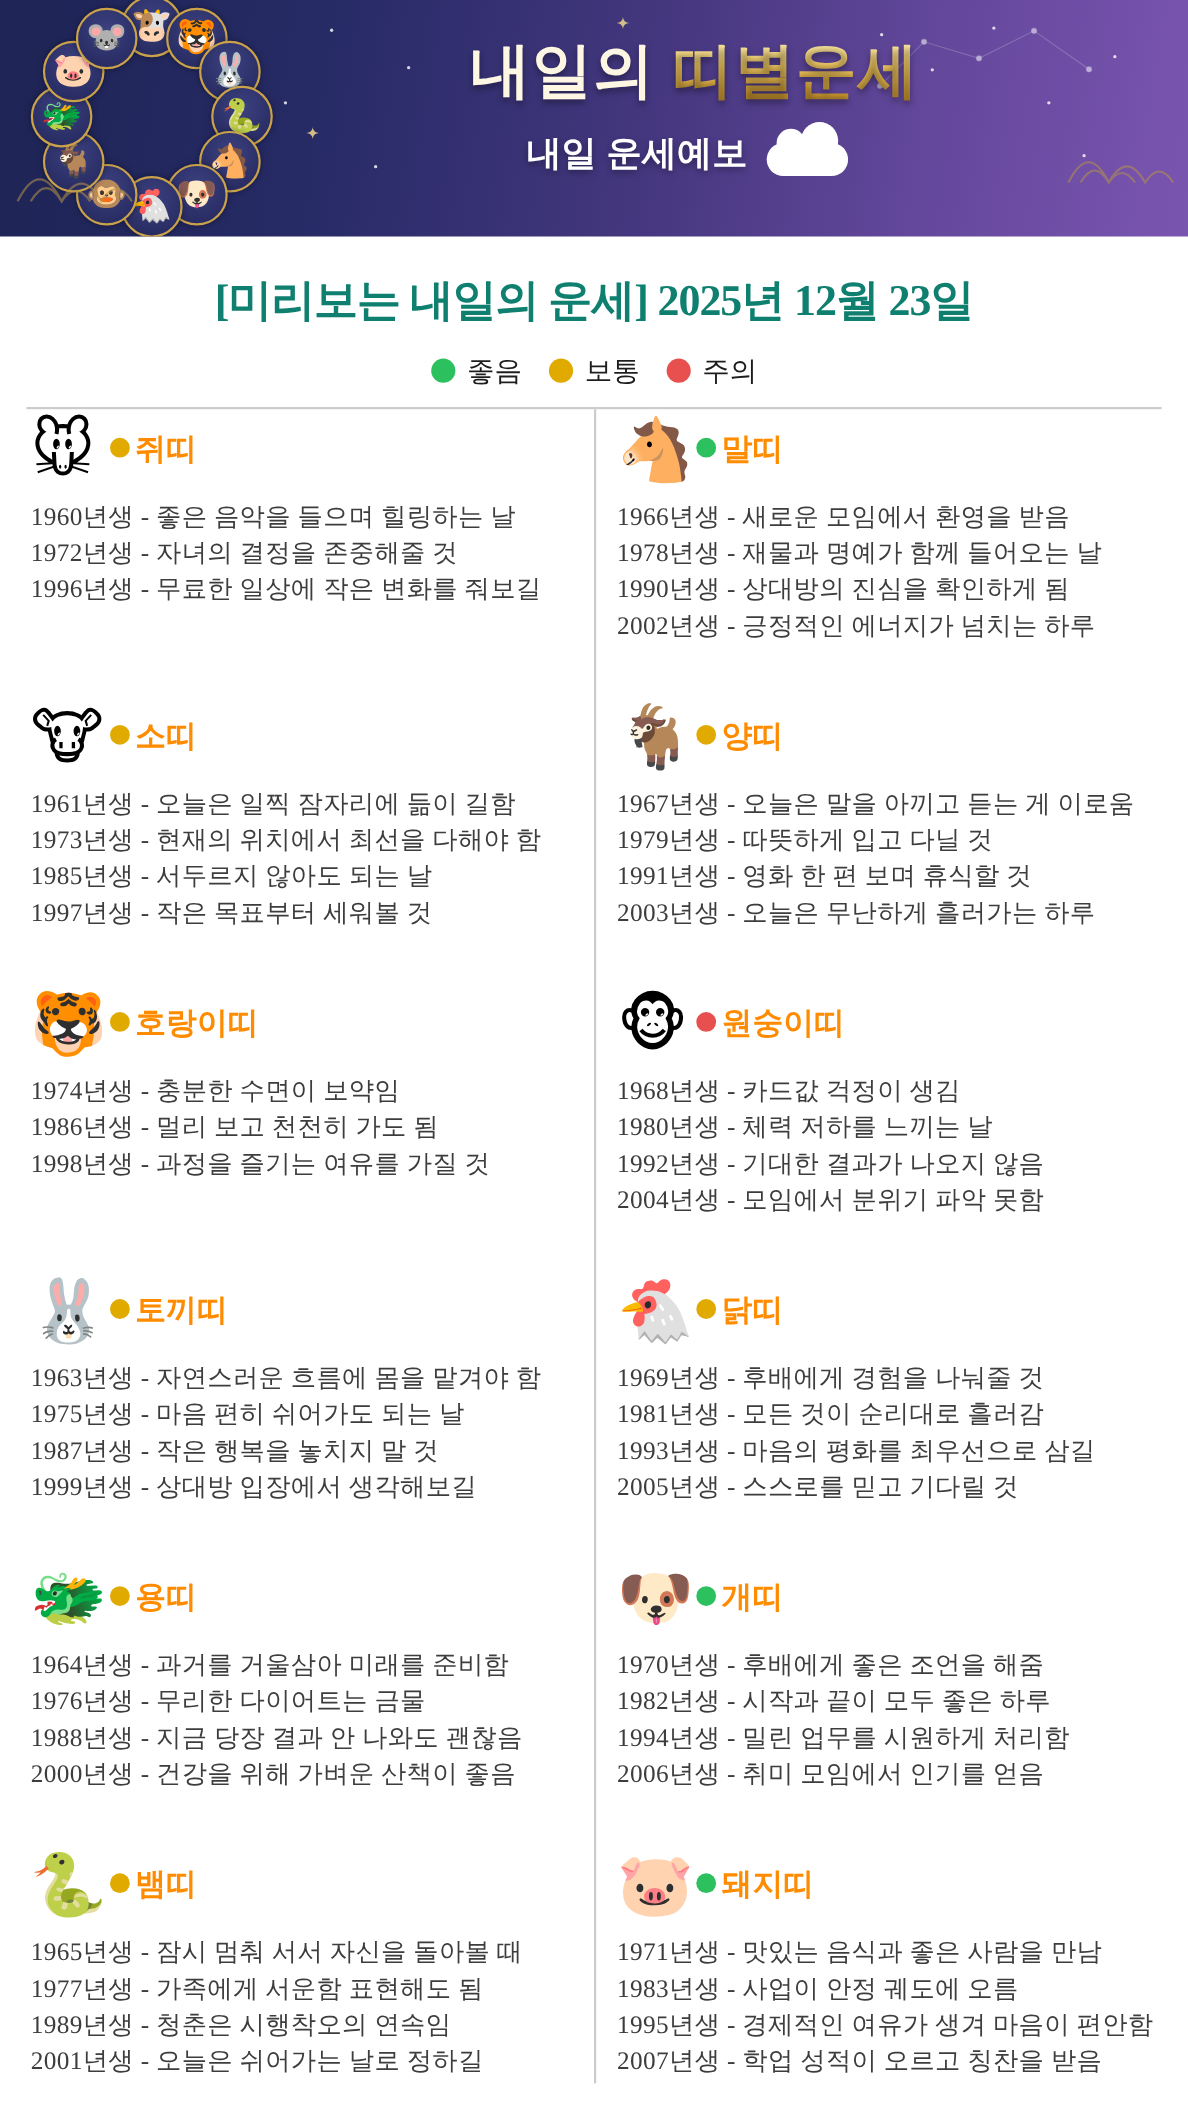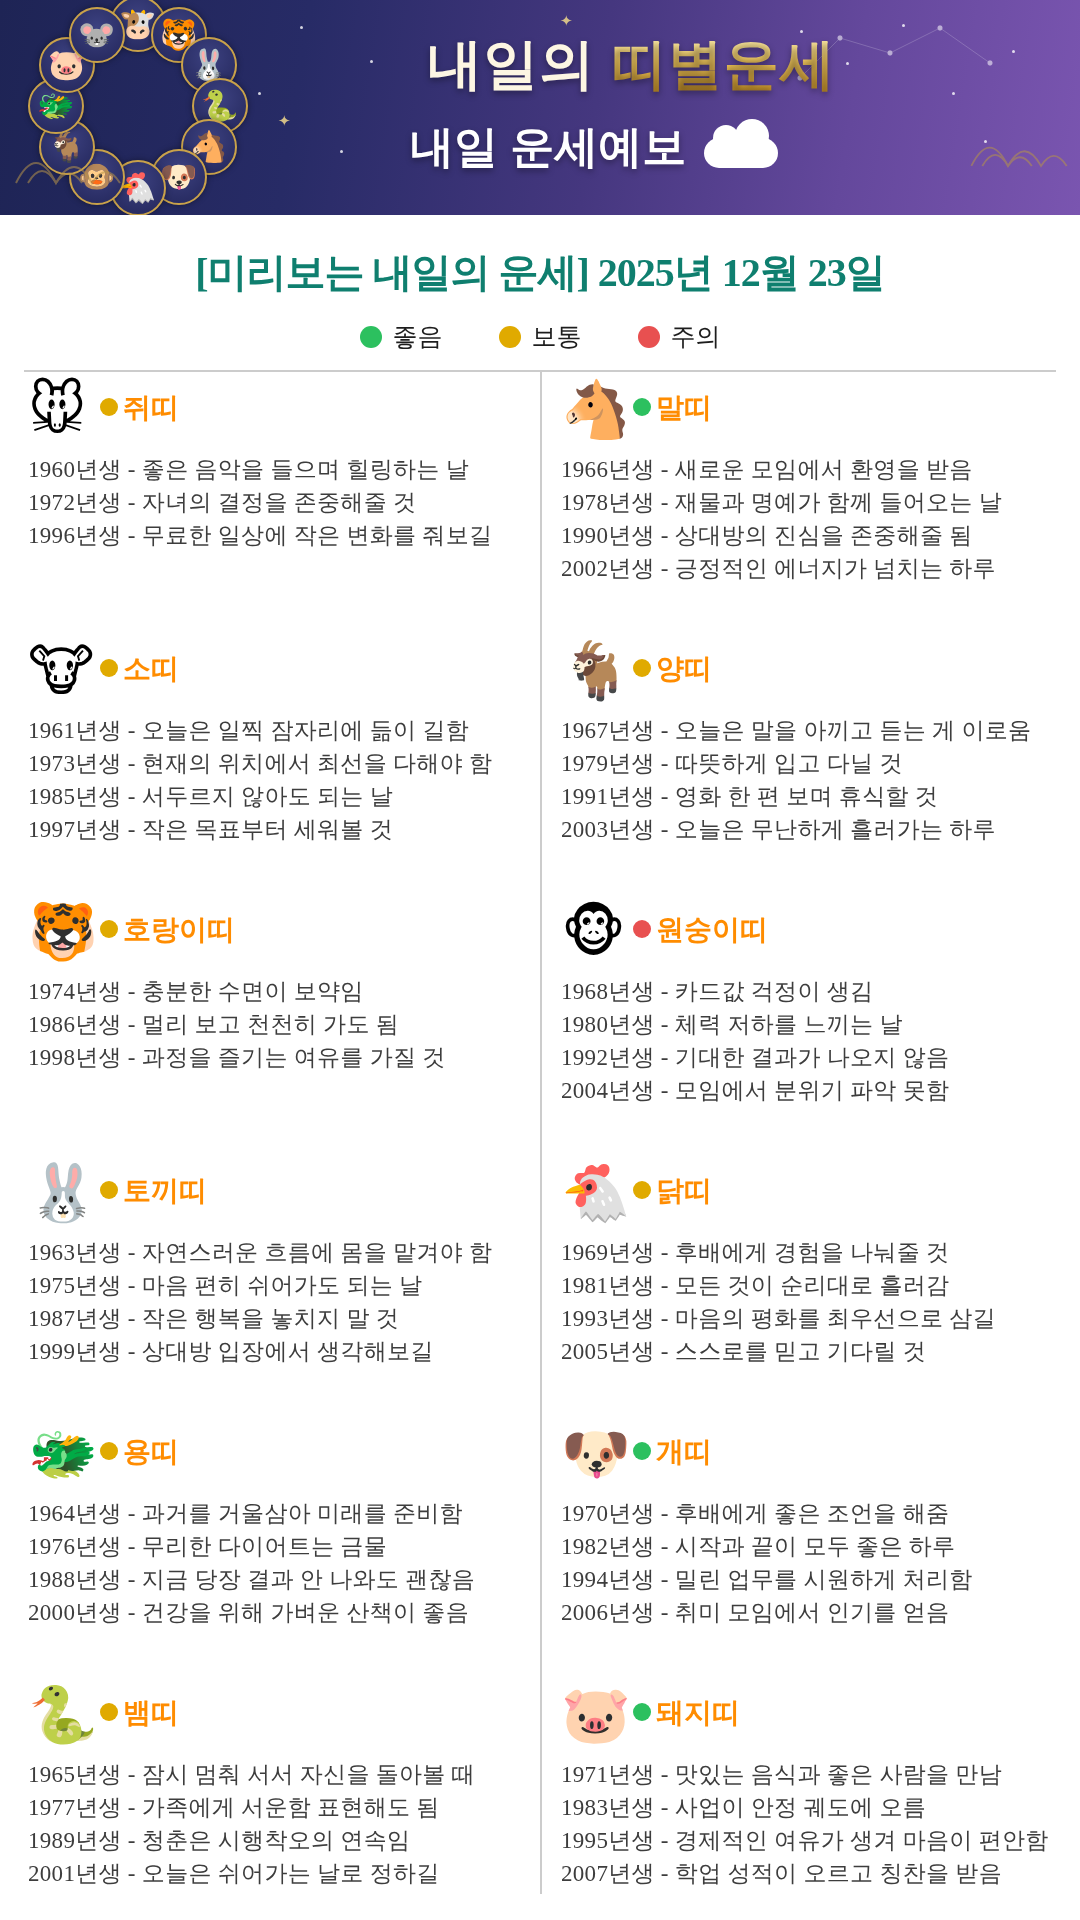--- a/index.html
+++ b/index.html
@@ -13,33 +13,33 @@
     border:2px solid #c9a24a;background:radial-gradient(circle at 50% 35%,#3c4180,#23265a);
     display:flex;align-items:center;justify-content:center;font-size:30px;line-height:1;
     box-shadow:0 0 6px rgba(0,0,0,.4);}
   .banner-text{position:absolute;left:410px;top:28px;width:430px;text-align:center;
     font-family:"Liberation Sans","DejaVu Sans",sans-serif;}
   .banner-title{font-size:55px;font-weight:bold;letter-spacing:1px;white-space:nowrap;
     text-shadow:0 3px 6px rgba(0,0,0,.35);}
   .banner-title .t1{color:#fdf6e3;margin-left:13px;}
   .banner-title .t2{color:#eec45c;background:linear-gradient(180deg,#fdeeb0 5%,#f0c75e 45%,#c08c27 95%);
     -webkit-background-clip:text;background-clip:text;-webkit-text-fill-color:transparent;}
-  .banner-sub{margin-top:16px;display:flex;align-items:center;justify-content:flex-start;gap:18px;
-    font-size:44px;font-weight:bold;color:#ffffff;text-shadow:0 3px 6px rgba(0,0,0,.35);white-space:nowrap;}
+  .banner-sub{margin-top:16px;display:flex;align-items:center;justify-content:center;gap:18px;
+    font-size:32px;font-weight:bold;color:#ffffff;text-shadow:0 3px 6px rgba(0,0,0,.35);white-space:nowrap;}
   .cloud{position:relative;width:74px;height:30px;background:#fff;border-radius:18px;margin-top:10px;}
   .cloud::before{content:'';position:absolute;left:9px;top:-13px;width:26px;height:26px;background:#fff;border-radius:50%;}
   .cloud::after{content:'';position:absolute;left:31px;top:-19px;width:34px;height:34px;background:#fff;border-radius:50%;}
   .star{position:absolute;width:3px;height:3px;border-radius:50%;background:#fff;opacity:.8;}
   .sparkle{position:absolute;color:#e6cf8a;font-size:15px;opacity:.9;font-family:"DejaVu Sans",sans-serif;}
   .motif{position:absolute;opacity:.55;}
 
   
   .page-title{margin:30px 0 0;text-align:center;color:#0f7f6f;font-size:40px;font-weight:bold;
     letter-spacing:-1px;white-space:nowrap;}
-  .legend{display:flex;justify-content:center;gap:56px;margin-top:20px;font-size:25px;color:#1d1d1d;}
+  .legend{display:flex;justify-content:center;gap:24px;margin-top:20px;font-size:25px;color:#1d1d1d;}
   .legend-item{display:flex;align-items:center;gap:11px;}
   .legend-dot{width:22px;height:22px;border-radius:50%;flex:0 0 auto;}
   .top-divider{border:none;border-top:2px solid #cccccc;margin:17px 24px 0;}
 
   
   .columns{position:relative;display:flex;height:1522px;}
   .col{width:540px;box-sizing:border-box;padding-top:5px;}
   .col-left{padding-left:28px;padding-right:24px;}
   .col-right{padding-left:21px;padding-right:24px;}
   .vdiv{position:absolute;left:540px;top:0;width:2px;height:1522px;background:#cccccc;}
@@ -230,21 +230,21 @@
     <section class="col col-right" id="col-right">
   <article class="zodiac">
     <div class="zhead">
       <span class="zicon">🐴</span>
       <span class="zdot" style="background: rgb(44, 192, 95);"></span>
       <span class="zname">말띠</span>
     </div>
     <ul class="zlines">
             <li>1966년생 - 새로운 모임에서 환영을 받음</li>
             <li>1978년생 - 재물과 명예가 함께 들어오는 날</li>
-            <li>1990년생 - 상대방의 진심을 존중해줄 됨</li>
+            <li>1990년생 - 상대방의 진심을 확인하게 됨</li>
             <li>2002년생 - 긍정적인 에너지가 넘치는 하루</li>
           </ul>
   </article>
 
   <article class="zodiac">
     <div class="zhead">
       <span class="zicon">🐐</span>
       <span class="zdot" style="background: rgb(224, 170, 0);"></span>
       <span class="zname">양띠</span>
     </div>

